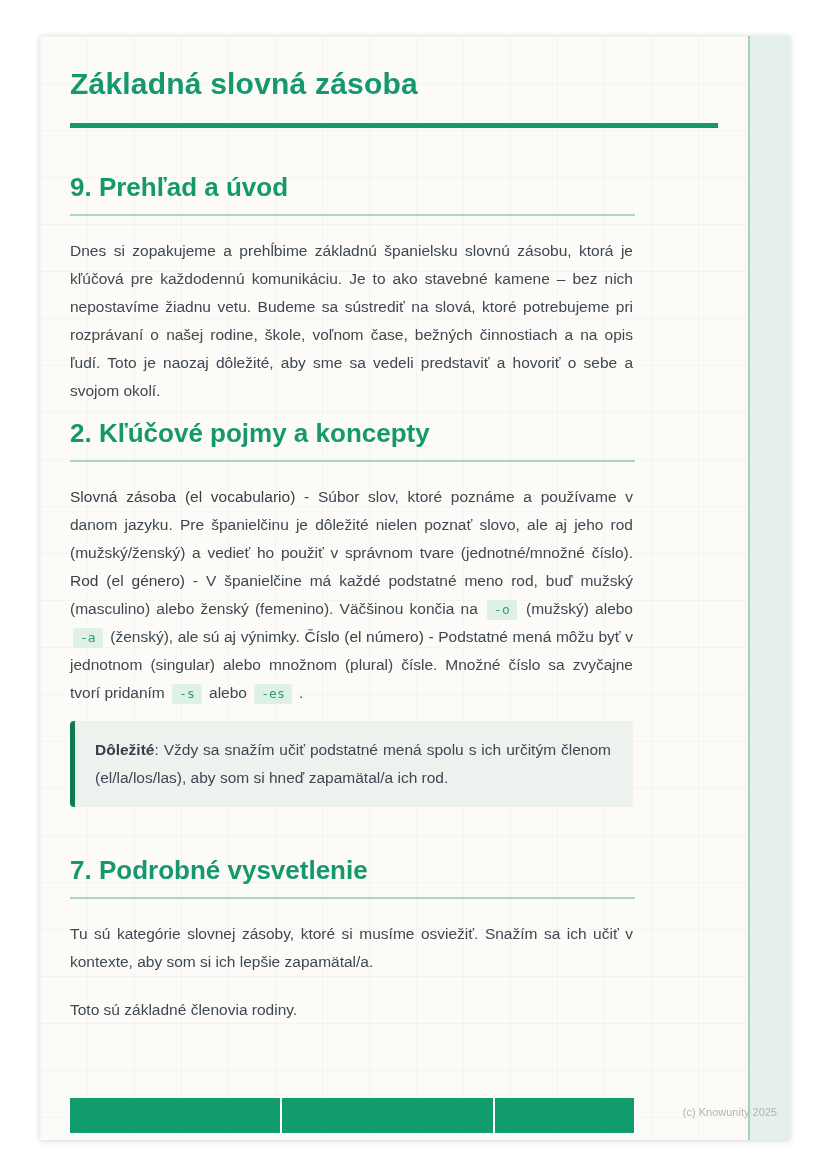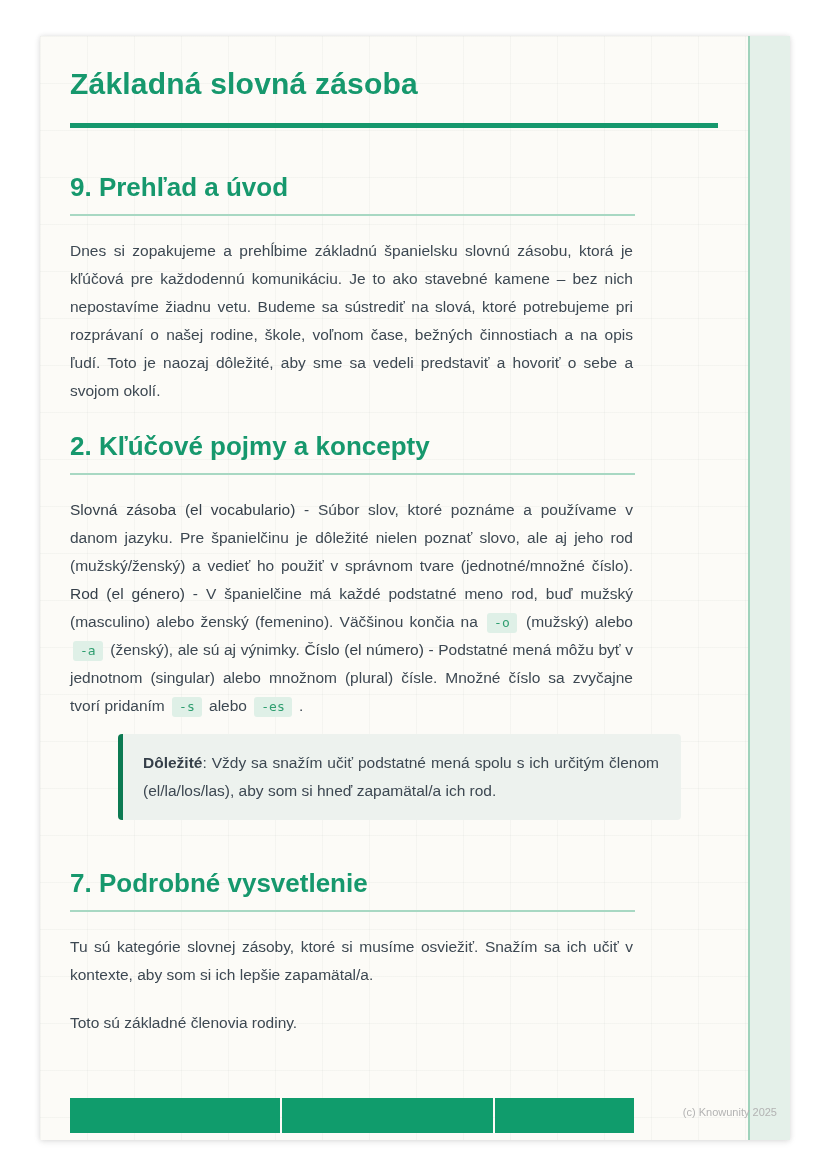--- a/index.html
+++ b/index.html
@@ -50,21 +50,21 @@
   .h2 {
     font-size: 26px;
     line-height: 1.2;
     font-weight: 700;
     color: #16986d;
     width: 565px;
     padding-bottom: 11px;
     border-bottom: 2px solid #a8d8c3;
   }
   .h2.first { margin-top: 44px; }
-  .h2.second { margin-top: 26px; }
+  .h2.second { margin-top: 13px; }
   .h2.third { margin-top: 48px; }
   .para {
     margin-top: 21px;
     width: 563px;
     font-size: 15.5px;
     line-height: 28px;
     color: #3d4852;
     text-align: justify;
   }
   .para .b { font-weight: 400; color: #353f49; }
@@ -84,21 +84,20 @@
     margin-top: 14px;
     width: 563px;
     background: #edf2ee;
     border-left: 5px solid #0c7a52;
     border-radius: 4px;
     padding: 15px 22px 15px 20px;
     font-size: 15.5px;
     line-height: 28px;
     color: #3d4852;
     text-align: justify;
-    margin-left: 48px;
   }
   .callout .b { font-weight: 700; color: #353f49; }
   .h3 {
     margin-top: 26px;
     font-size: 21px;
     font-weight: 700;
     color: #27a87a;
   }
   .para.tight { margin-top: 20px; }
   .table-bar {

